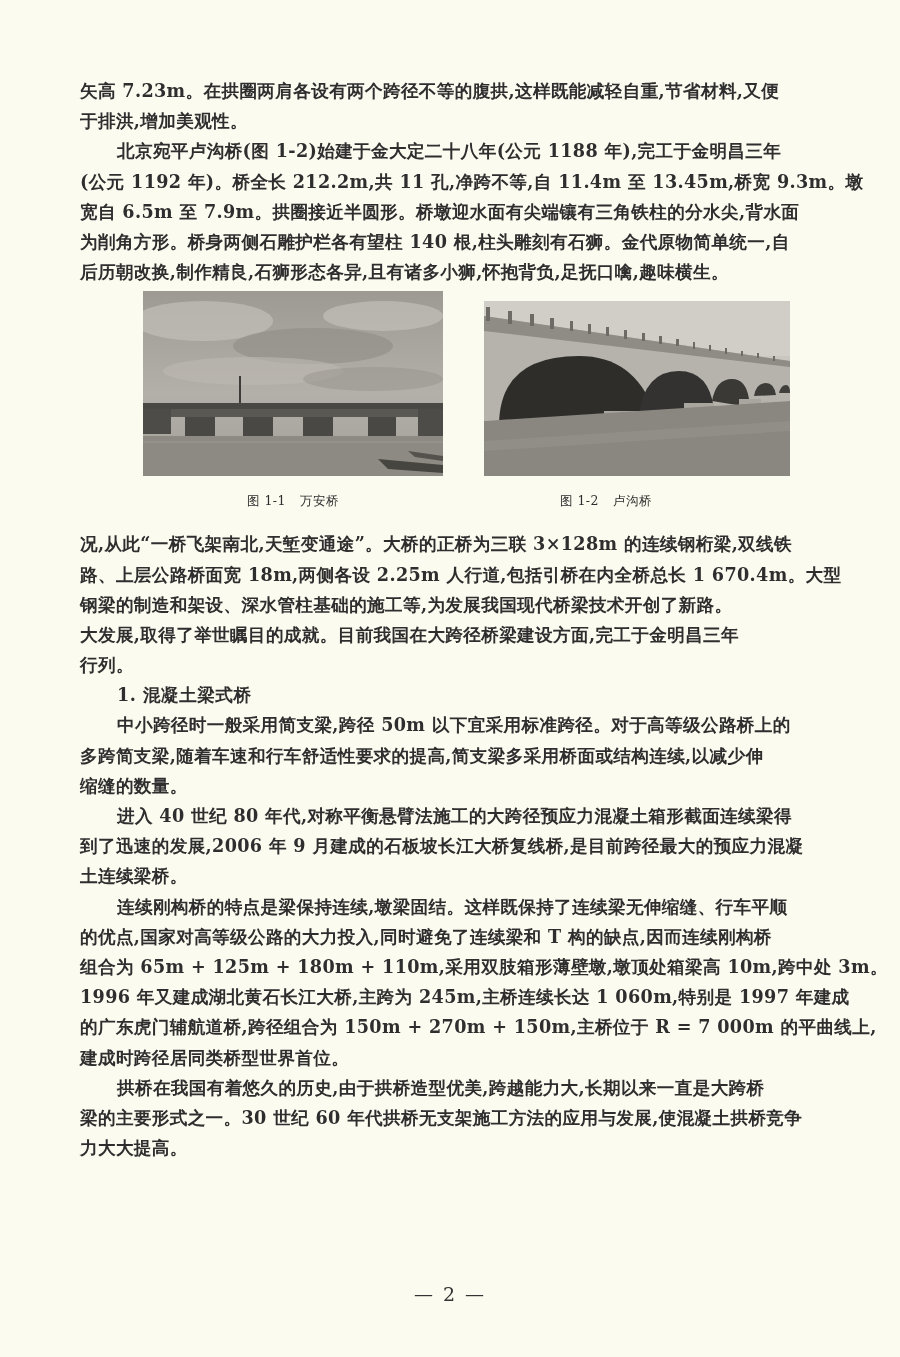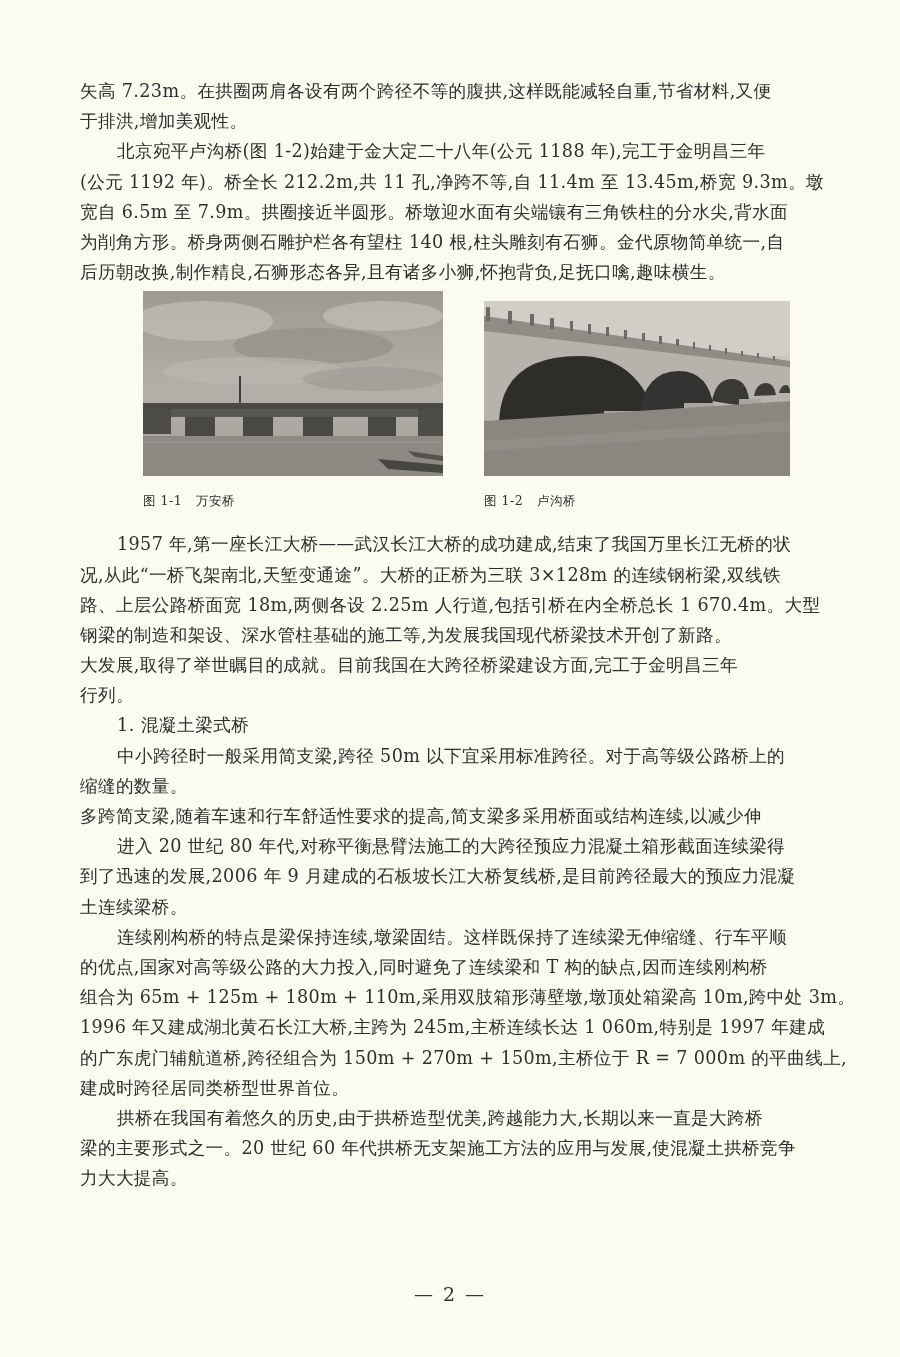--- a/index.html
+++ b/index.html
@@ -20,20 +20,21 @@
       left: 80px;
       top: 76px;
       width: 744px;
     }
     .line {
       font-size: 17.6px;
       line-height: 30.2px;
       height: 30.2px;
       white-space: nowrap;
       letter-spacing: 0.35px;
+      font-weight: bold;
     }
     .indent {
       padding-left: 37px;
     }
     .heading {
       font-family: "DejaVu Serif", serif;
       letter-spacing: 0.5px;
     }
     .figures {
       position: relative;
@@ -43,20 +44,21 @@
     .figure {
       position: absolute;
     }
     .photo {
       position: relative;
       overflow: hidden;
       background: #a4a19a;
     }
     .caption {
       font-size: 12.5px;
+      text-align: center;
       margin-top: 17px;
       letter-spacing: 0.5px;
     }
     .caption span + span {
       margin-left: 14px;
     }
     .page-number {
       position: absolute;
       left: 0;
       width: 900px;
@@ -168,50 +170,49 @@
           <path d="M0 140 L306 120 L306 130 L0 150 Z" fill="#96938d" opacity="0.6"></path>
         </svg>
       </div>
       <div class="caption">
         <span>图 1-2</span><span>卢沟桥</span>
       </div>
     </div>
   </div>
 
   <div>
-    <div class="line indent">1957 年,第一座长江大桥——武汉长江大桥的成功建成,结束了我国万里长江无桥的状</div>
     <div class="line">况,从此“一桥飞架南北,天堑变通途”。大桥的正桥为三联 3×128m 的连续钢桁梁,双线铁</div>
     <div class="line">路、上层公路桥面宽 18m,两侧各设 2.25m 人行道,包括引桥在内全桥总长 1 670.4m。大型</div>
     <div class="line">钢梁的制造和架设、深水管柱基础的施工等,为发展我国现代桥梁技术开创了新路。</div>
   </div>
   <div>
     <div class="line">大发展,取得了举世瞩目的成就。目前我国在大跨径桥梁建设方面,完工于金明昌三年</div>
     <div class="line">行列。</div>
   </div>
   <div>
     <div class="line indent heading">1. 混凝土梁式桥</div>
   </div>
   <div>
     <div class="line indent">中小跨径时一般采用简支梁,跨径 50m 以下宜采用标准跨径。对于高等级公路桥上的</div>
+    <div class="line">多跨简支梁,随着车速和行车舒适性要求的提高,简支梁多采用桥面或结构连续,以减少伸</div>
     <div class="line">缩缝的数量。</div>
-    <div class="line">多跨简支梁,随着车速和行车舒适性要求的提高,简支梁多采用桥面或结构连续,以减少伸</div>
-  </div>
-  <div>
-    <div class="line indent">进入 20 世纪 80 年代,对称平衡悬臂法施工的大跨径预应力混凝土箱形截面连续梁得</div>
+  </div>
+  <div>
+    <div class="line indent">进入 40 世纪 80 年代,对称平衡悬臂法施工的大跨径预应力混凝土箱形截面连续梁得</div>
     <div class="line">到了迅速的发展,2006 年 9 月建成的石板坡长江大桥复线桥,是目前跨径最大的预应力混凝</div>
     <div class="line">土连续梁桥。</div>
   </div>
   <div>
     <div class="line indent">连续刚构桥的特点是梁保持连续,墩梁固结。这样既保持了连续梁无伸缩缝、行车平顺</div>
     <div class="line">的优点,国家对高等级公路的大力投入,同时避免了连续梁和 T 构的缺点,因而连续刚构桥</div>
     <div class="line">组合为 65m + 125m + 180m + 110m,采用双肢箱形薄壁墩,墩顶处箱梁高 10m,跨中处 3m。</div>
     <div class="line">1996 年又建成湖北黄石长江大桥,主跨为 245m,主桥连续长达 1 060m,特别是 1997 年建成</div>
     <div class="line">的广东虎门辅航道桥,跨径组合为 150m + 270m + 150m,主桥位于 R = 7 000m 的平曲线上,</div>
     <div class="line">建成时跨径居同类桥型世界首位。</div>
   </div>
   <div>
     <div class="line indent">拱桥在我国有着悠久的历史,由于拱桥造型优美,跨越能力大,长期以来一直是大跨桥</div>
-    <div class="line">梁的主要形式之一。20 世纪 60 年代拱桥无支架施工方法的应用与发展,使混凝土拱桥竞争</div>
+    <div class="line">梁的主要形式之一。30 世纪 60 年代拱桥无支架施工方法的应用与发展,使混凝土拱桥竞争</div>
     <div class="line">力大大提高。</div>
   </div>
 </div>
 
 <div class="page-number">— 2 —</div>
 
 </body></html>

